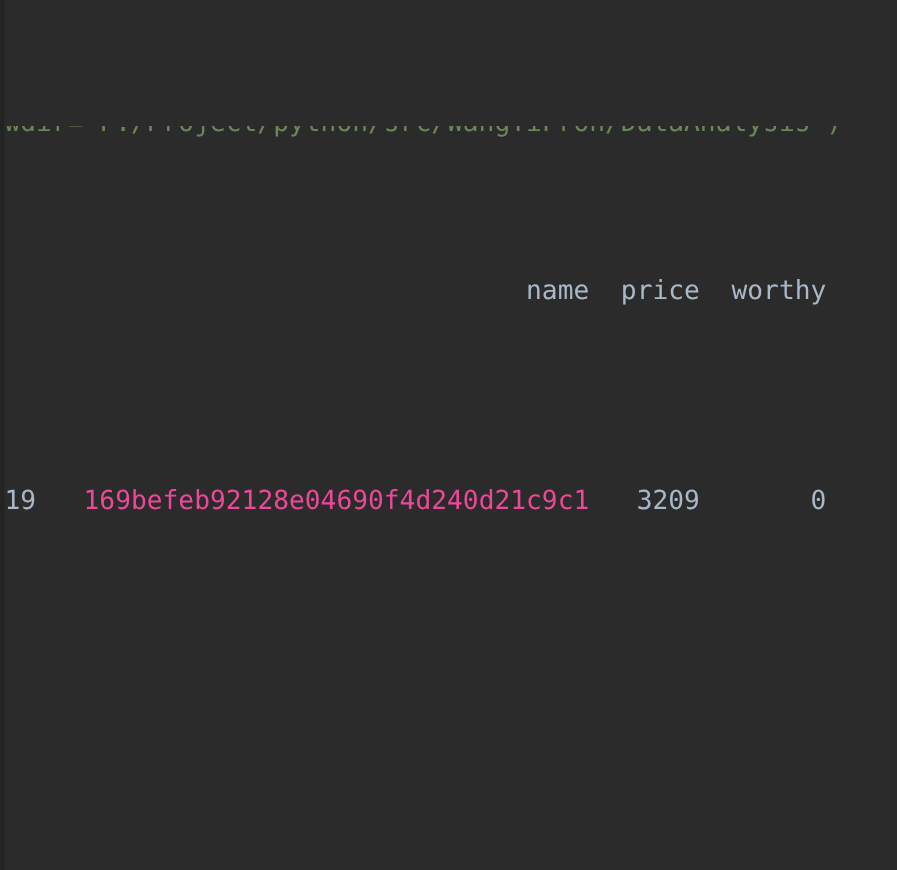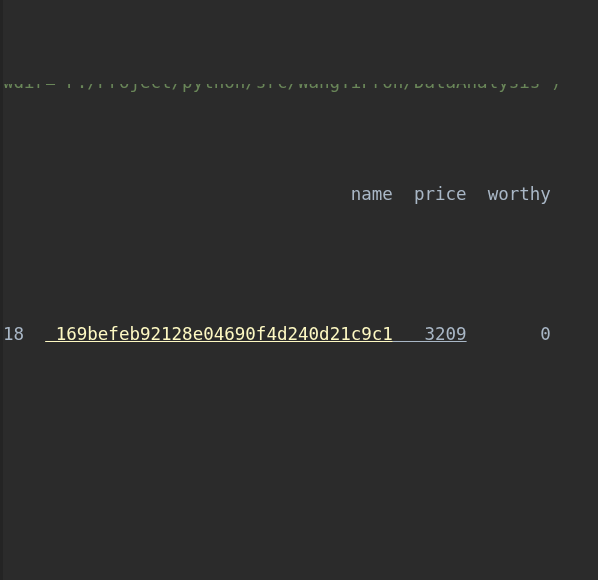--- a/index.html
+++ b/index.html
@@ -53,38 +53,38 @@
     position: relative;
   }
   .line.clipped .inner {
     display: block;
     line-height: 28px;
     margin-top: -16px;
   }
   .code-str { color: #6a8759; }
   .hdr { color: #a9b7c6; }
   .idx  { color: #a9b7c6; }
-  .name { color: #fef9c3; text-decoration: underline; }
-  .num  { color: #a9b7c6; text-decoration: underline; }
+  .name { color: #ec4899; }
+  .num  { color: #a9b7c6; }
   .flag { color: #a9b7c6; }
 </style>
 </head>
 <body>
 
 <div id="console">
   <div id="gutter"></div>
 
   <div id="stream">
 
     <div class="line clipped"><span class="inner code-str">wdir='F:/Project/python/src/WangYiFron/DataAnalysis')</span></div>
 
     <div class="line"><span class="hdr">                                 name  price  worthy</span></div>
 
 
-    <div class="line"><span class="idx">18  </span><span class="name"> 169befeb92128e04690f4d240d21c9c1</span><span class="num">   3209</span><span class="flag">       0</span></div>
+    <div class="line"><span class="idx">19  </span><span class="name"> 169befeb92128e04690f4d240d21c9c1</span><span class="num">   3209</span><span class="flag">       0</span></div>
 
 
     
 
     
 
     
 
     
 

